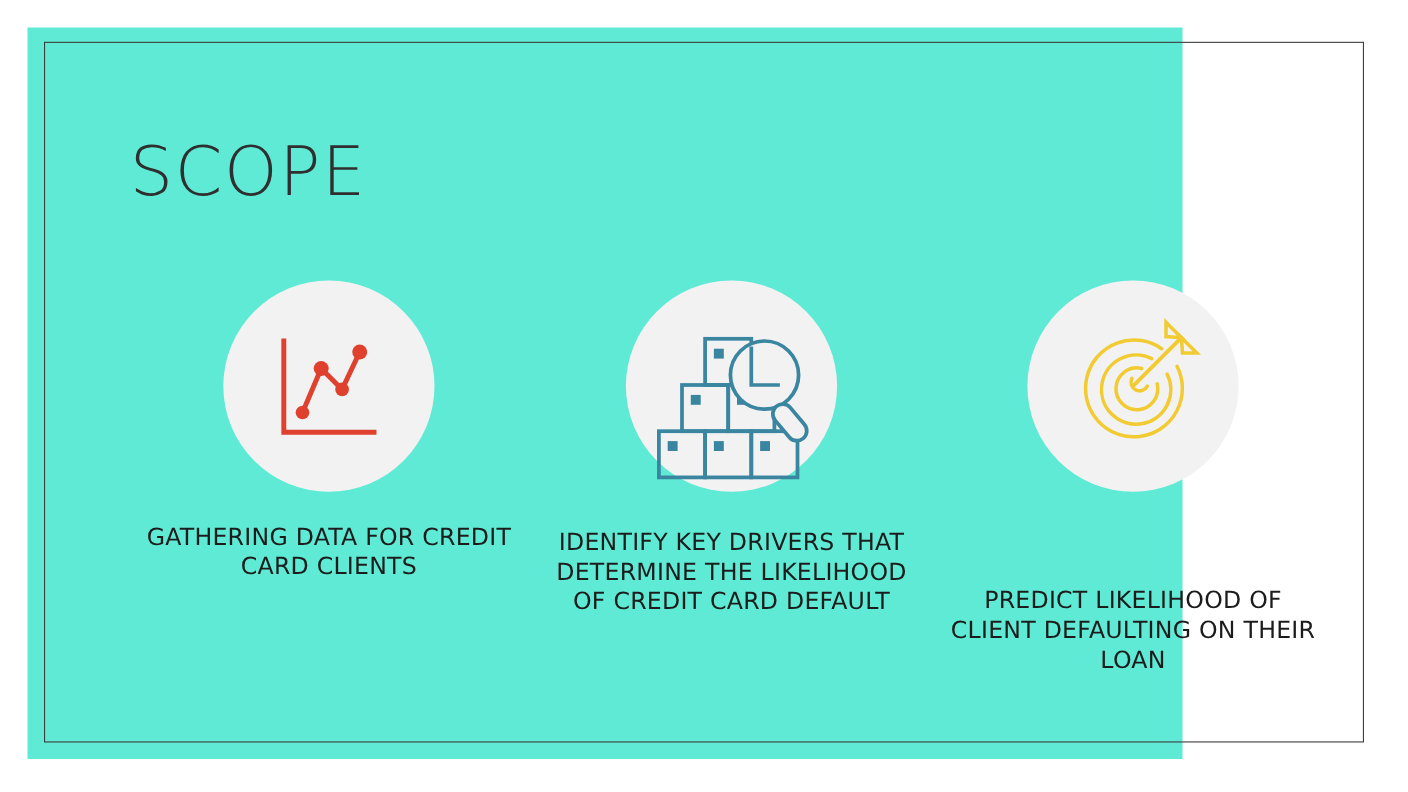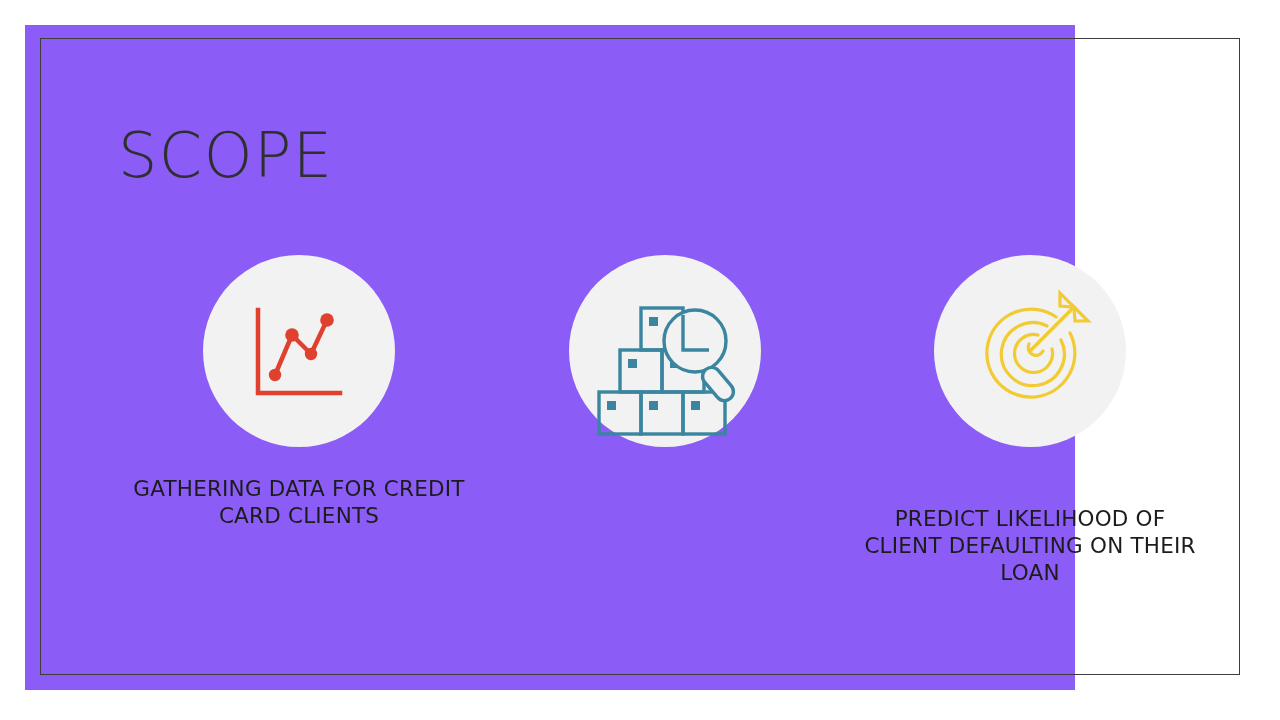--- a/index.html
+++ b/index.html
@@ -14,21 +14,21 @@
     overflow: hidden;
   }
 
   
   #slide {
     position: absolute;
     left: 25px;
     top: 25px;
     width: 1050px;
     height: 665px;
-    background: #8b5cf6;
+    background: #5eead4;
   }
 
   
   #slide-frame {
     position: absolute;
     left: 15px;
     top: 13px;
     width: 1200px;
     height: 637px;
     border: 1.6px solid #3d3d3d;
@@ -84,21 +84,21 @@
   }
 
   
   #item-1 { left: 88px; width: 372px; }
   #item-1 .item-caption { margin-top: 28px; }
   
   #item-2 { left: 465px; width: 350px; }
   #item-2 .item-caption { margin-top: 33px; }
   
   #item-3 { left: 830px; width: 350px; }
-  #item-3 .item-caption { margin-top: 58px; }
+  #item-3 .item-caption { margin-top: 86px; }
 </style>
 </head>
 <body>
 
 <div id="slide">
 
   <div id="slide-frame"></div>
 
   <div id="slide-title">SCOPE</div>
 
@@ -146,20 +146,21 @@
         <circle cx="126" cy="86" r="31" fill="#f2f2f2"></circle>
         <circle cx="126" cy="86" r="31" fill="none" stroke="#3a85a0" stroke-width="3.4"></circle>
 
         <g fill="none" stroke="#3a85a0" stroke-width="3.4">
           <path d="M 114 60 L 114 95 L 140 95"></path>
         </g>
 
         <rect x="140" y="110" width="18" height="38" rx="9" ry="9" transform="rotate(-40 149 129)" fill="#f2f2f2" stroke="#3a85a0" stroke-width="3.4"></rect>
       </svg>
     </div>
+    <div class="item-caption">IDENTIFY KEY DRIVERS THAT DETERMINE THE LIKELIHOOD OF CREDIT CARD DEFAULT</div>
   </div>
 
   <div class="item" id="item-3">
     <div class="item-circle">
       <svg viewBox="0 0 192 192">
         <g fill="none" stroke="#f2cb33" stroke-width="3.2" stroke-linecap="round">
 
           <path d="M 122 62 A 44 44 0 1 0 136 78"></path>
 
           <path d="M 113 71 A 31.5 31.5 0 1 0 127 85"></path>

